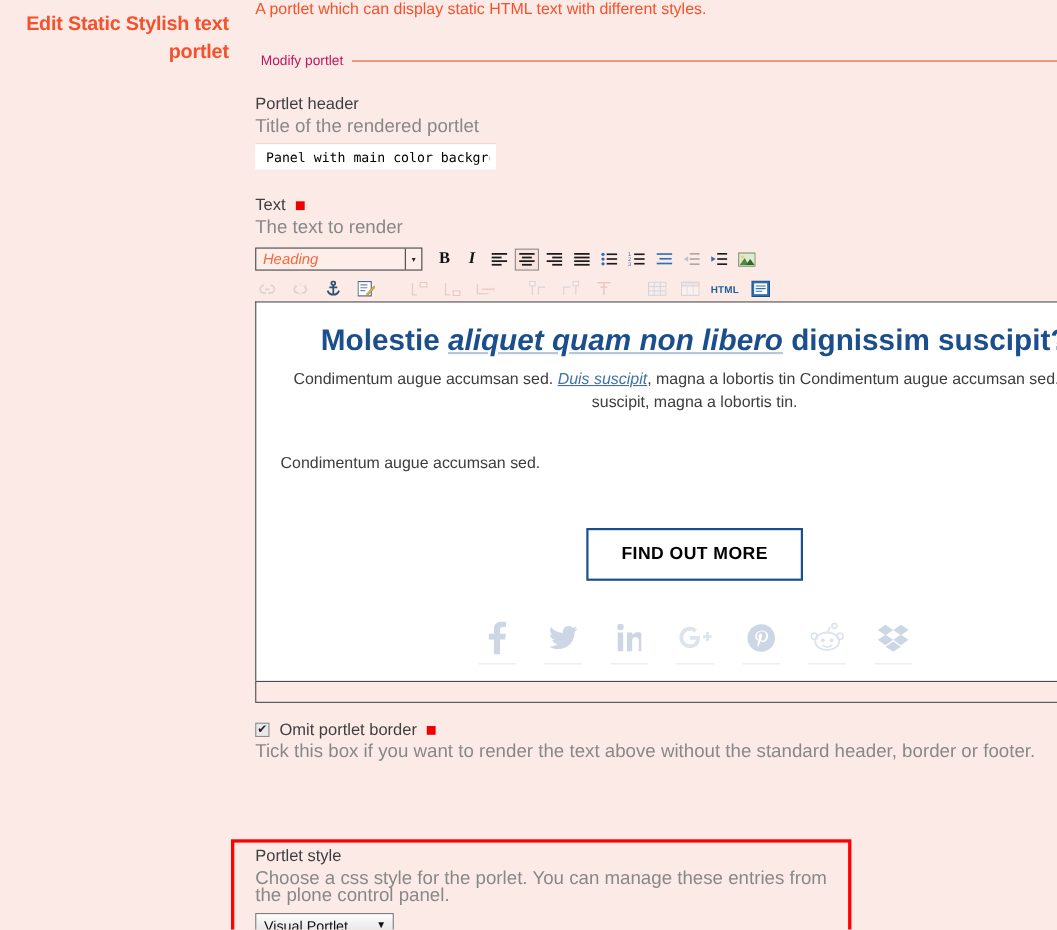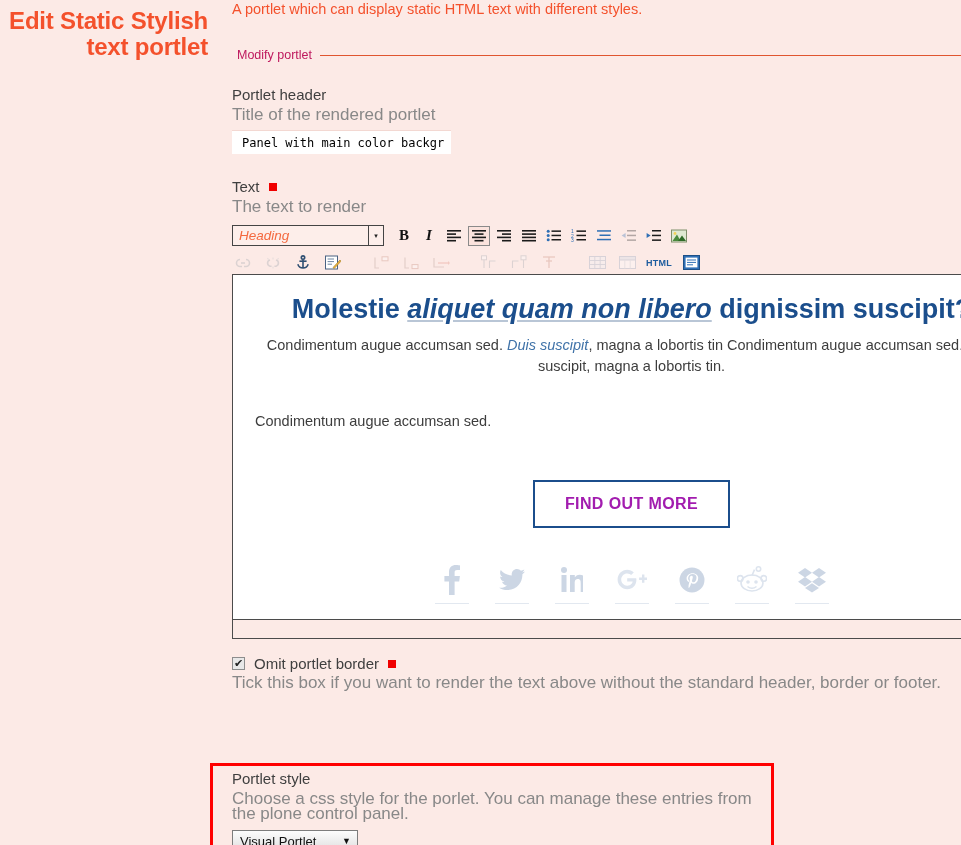--- a/index.html
+++ b/index.html
@@ -18,21 +18,21 @@
     position: relative;
   }
 
   
   .page-title {
     position: absolute;
     left: 0;
     top: 8px;
     width: 208px;
     text-align: right;
-    font-size: 24px;
+    font-size: 18px;
     line-height: 26px;
     font-weight: bold;
     color: #f4512c;
     letter-spacing: -0.2px;
   }
 
   
   .content {
     position: absolute;
     left: 232px;
@@ -209,33 +209,34 @@
   .ed-p {
     text-align: center;
     font-size: 14.5px;
     color: #3d3d3d;
     line-height: 21px;
     margin: 13px 0 0 0;
   }
   .ed-p .lnk {
     color: #3f72a8;
     font-style: italic;
+    text-decoration: underline;
   }
   .ed-p.left {
     text-align: left;
     margin-top: 34px;
   }
   .ed-btnrow {
     text-align: center;
     margin-top: 48px;
   }
   .ed-btn {
     display: inline-block;
     border: 2px solid #1b4e8c;
-    color: #a21caf;
+    color: #000000;
     font-weight: bold;
     font-size: 16px;
     letter-spacing: 0.4px;
     padding: 13px 30px;
     background: #fff;
   }
   .social-row {
     display: flex;
     justify-content: center;
     gap: 18px;

